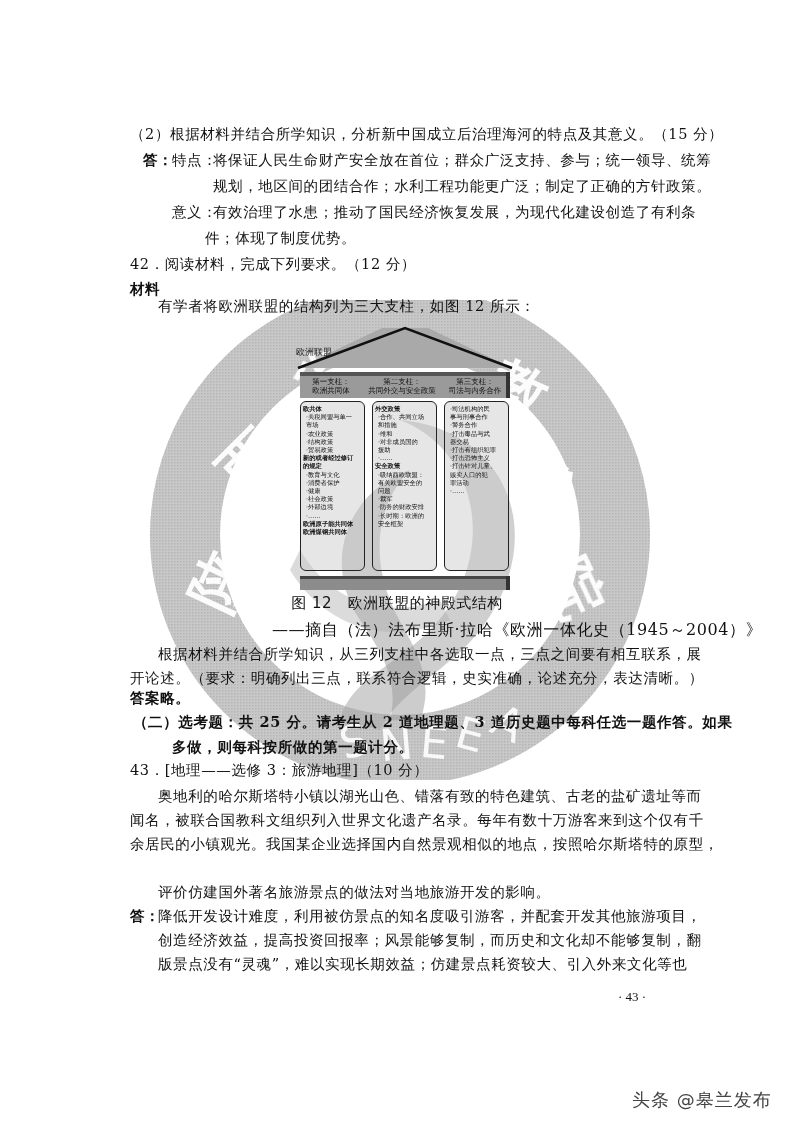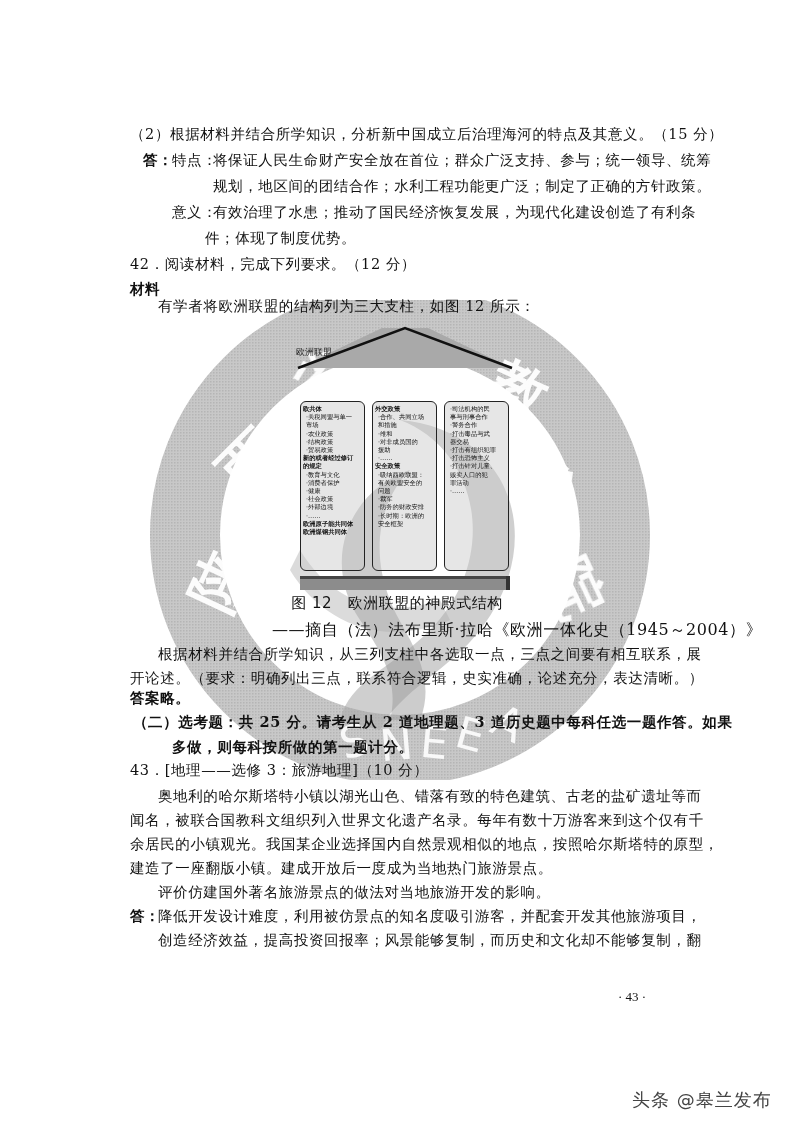--- a/index.html
+++ b/index.html
@@ -75,20 +75,34 @@
   <div class="line" style="left:130px; top:254px;">42．阅读材料，完成下列要求。（12 分）</div>
   <div class="line bold" style="left:130px; top:279px;">材料</div>
   <div class="line" style="left:158px; top:296px;">有学者将欧洲联盟的结构列为三大支柱，如图 12 所示：</div>
 
   <div class="diagram">
     <svg class="roof" viewBox="0 0 218 44">
       <polygon points="2,42 86,2 132,2 216,42" fill="#a9a9a9"></polygon>
       <polyline points="2,42 109,2 216,42" fill="none" stroke="#111" stroke-width="2.5"></polyline>
     </svg>
     <div class="roof-label">欧洲联盟</div>
+    <div class="beam">
+      <div class="beam-cell" style="left:2px; width:58px;">
+        <div>第一支柱：</div>
+        <div>欧洲共同体</div>
+      </div>
+      <div class="beam-cell" style="left:60px; width:84px;">
+        <div>第二支柱：</div>
+        <div>共同外交与安全政策</div>
+      </div>
+      <div class="beam-cell" style="left:144px; width:62px;">
+        <div>第三支柱：</div>
+        <div>司法与内务合作</div>
+      </div>
+    </div>
     <div class="pillar" id="p1" style="left:4px;">
         <div class="h">欧共体</div>
         <div class="i">·关税同盟与单一</div>
         <div class="i">  市场</div>
         <div class="i">·农业政策</div>
         <div class="i">·结构政策</div>
         <div class="i">·贸易政策</div>
         <div class="h">新的或者经过修订</div>
         <div class="h">的规定</div>
         <div class="i">·教育与文化</div>
@@ -144,21 +158,21 @@
   <div class="line" style="left:130px; top:668px;">开论述。（要求：明确列出三点，联系符合逻辑，史实准确，论述充分，表达清晰。）</div>
   <div class="line bold" style="left:130px; top:688px;">答案略。</div>
 
   <div class="line bold" style="left:133px; top:712px;">（二）选考题：共 25 分。请考生从 2 道地理题、3 道历史题中每科任选一题作答。如果</div>
   <div class="line bold" style="left:172px; top:737px;">多做，则每科按所做的第一题计分。</div>
 
   <div class="line" style="left:130px; top:760px;">43．[地理——选修 3：旅游地理]（10 分）</div>
   <div class="line" style="left:158px; top:786px;">奥地利的哈尔斯塔特小镇以湖光山色、错落有致的特色建筑、古老的盐矿遗址等而</div>
   <div class="line" style="left:130px; top:810px;">闻名，被联合国教科文组织列入世界文化遗产名录。每年有数十万游客来到这个仅有千</div>
   <div class="line" style="left:130px; top:834px;">余居民的小镇观光。我国某企业选择国内自然景观相似的地点，按照哈尔斯塔特的原型，</div>
-  <div class="line" style="left:130px; top:858px;">建造了一座翻版小镇。建成开放后一度成为当地热门旅游景点。</div>
   <div class="line" style="left:158px; top:882px;">评价仿建国外著名旅游景点的做法对当地旅游开发的影响。</div>
   <div class="line bold" style="left:130px; top:906px;">答：</div>
   <div class="line" style="left:158px; top:906px;">降低开发设计难度，利用被仿景点的知名度吸引游客，并配套开发其他旅游项目，</div>
   <div class="line" style="left:158px; top:930px;">创造经济效益，提高投资回报率；风景能够复制，而历史和文化却不能够复制，翻</div>
+  <div class="line" style="left:158px; top:954px;">版景点没有“灵魂”，难以实现长期效益；仿建景点耗资较大、引入外来文化等也</div>
 
   <div class="page-num">· 43 ·</div>
   <div class="footer-brand">头条 @皋兰发布</div>
 </div>
 
 </body></html>

